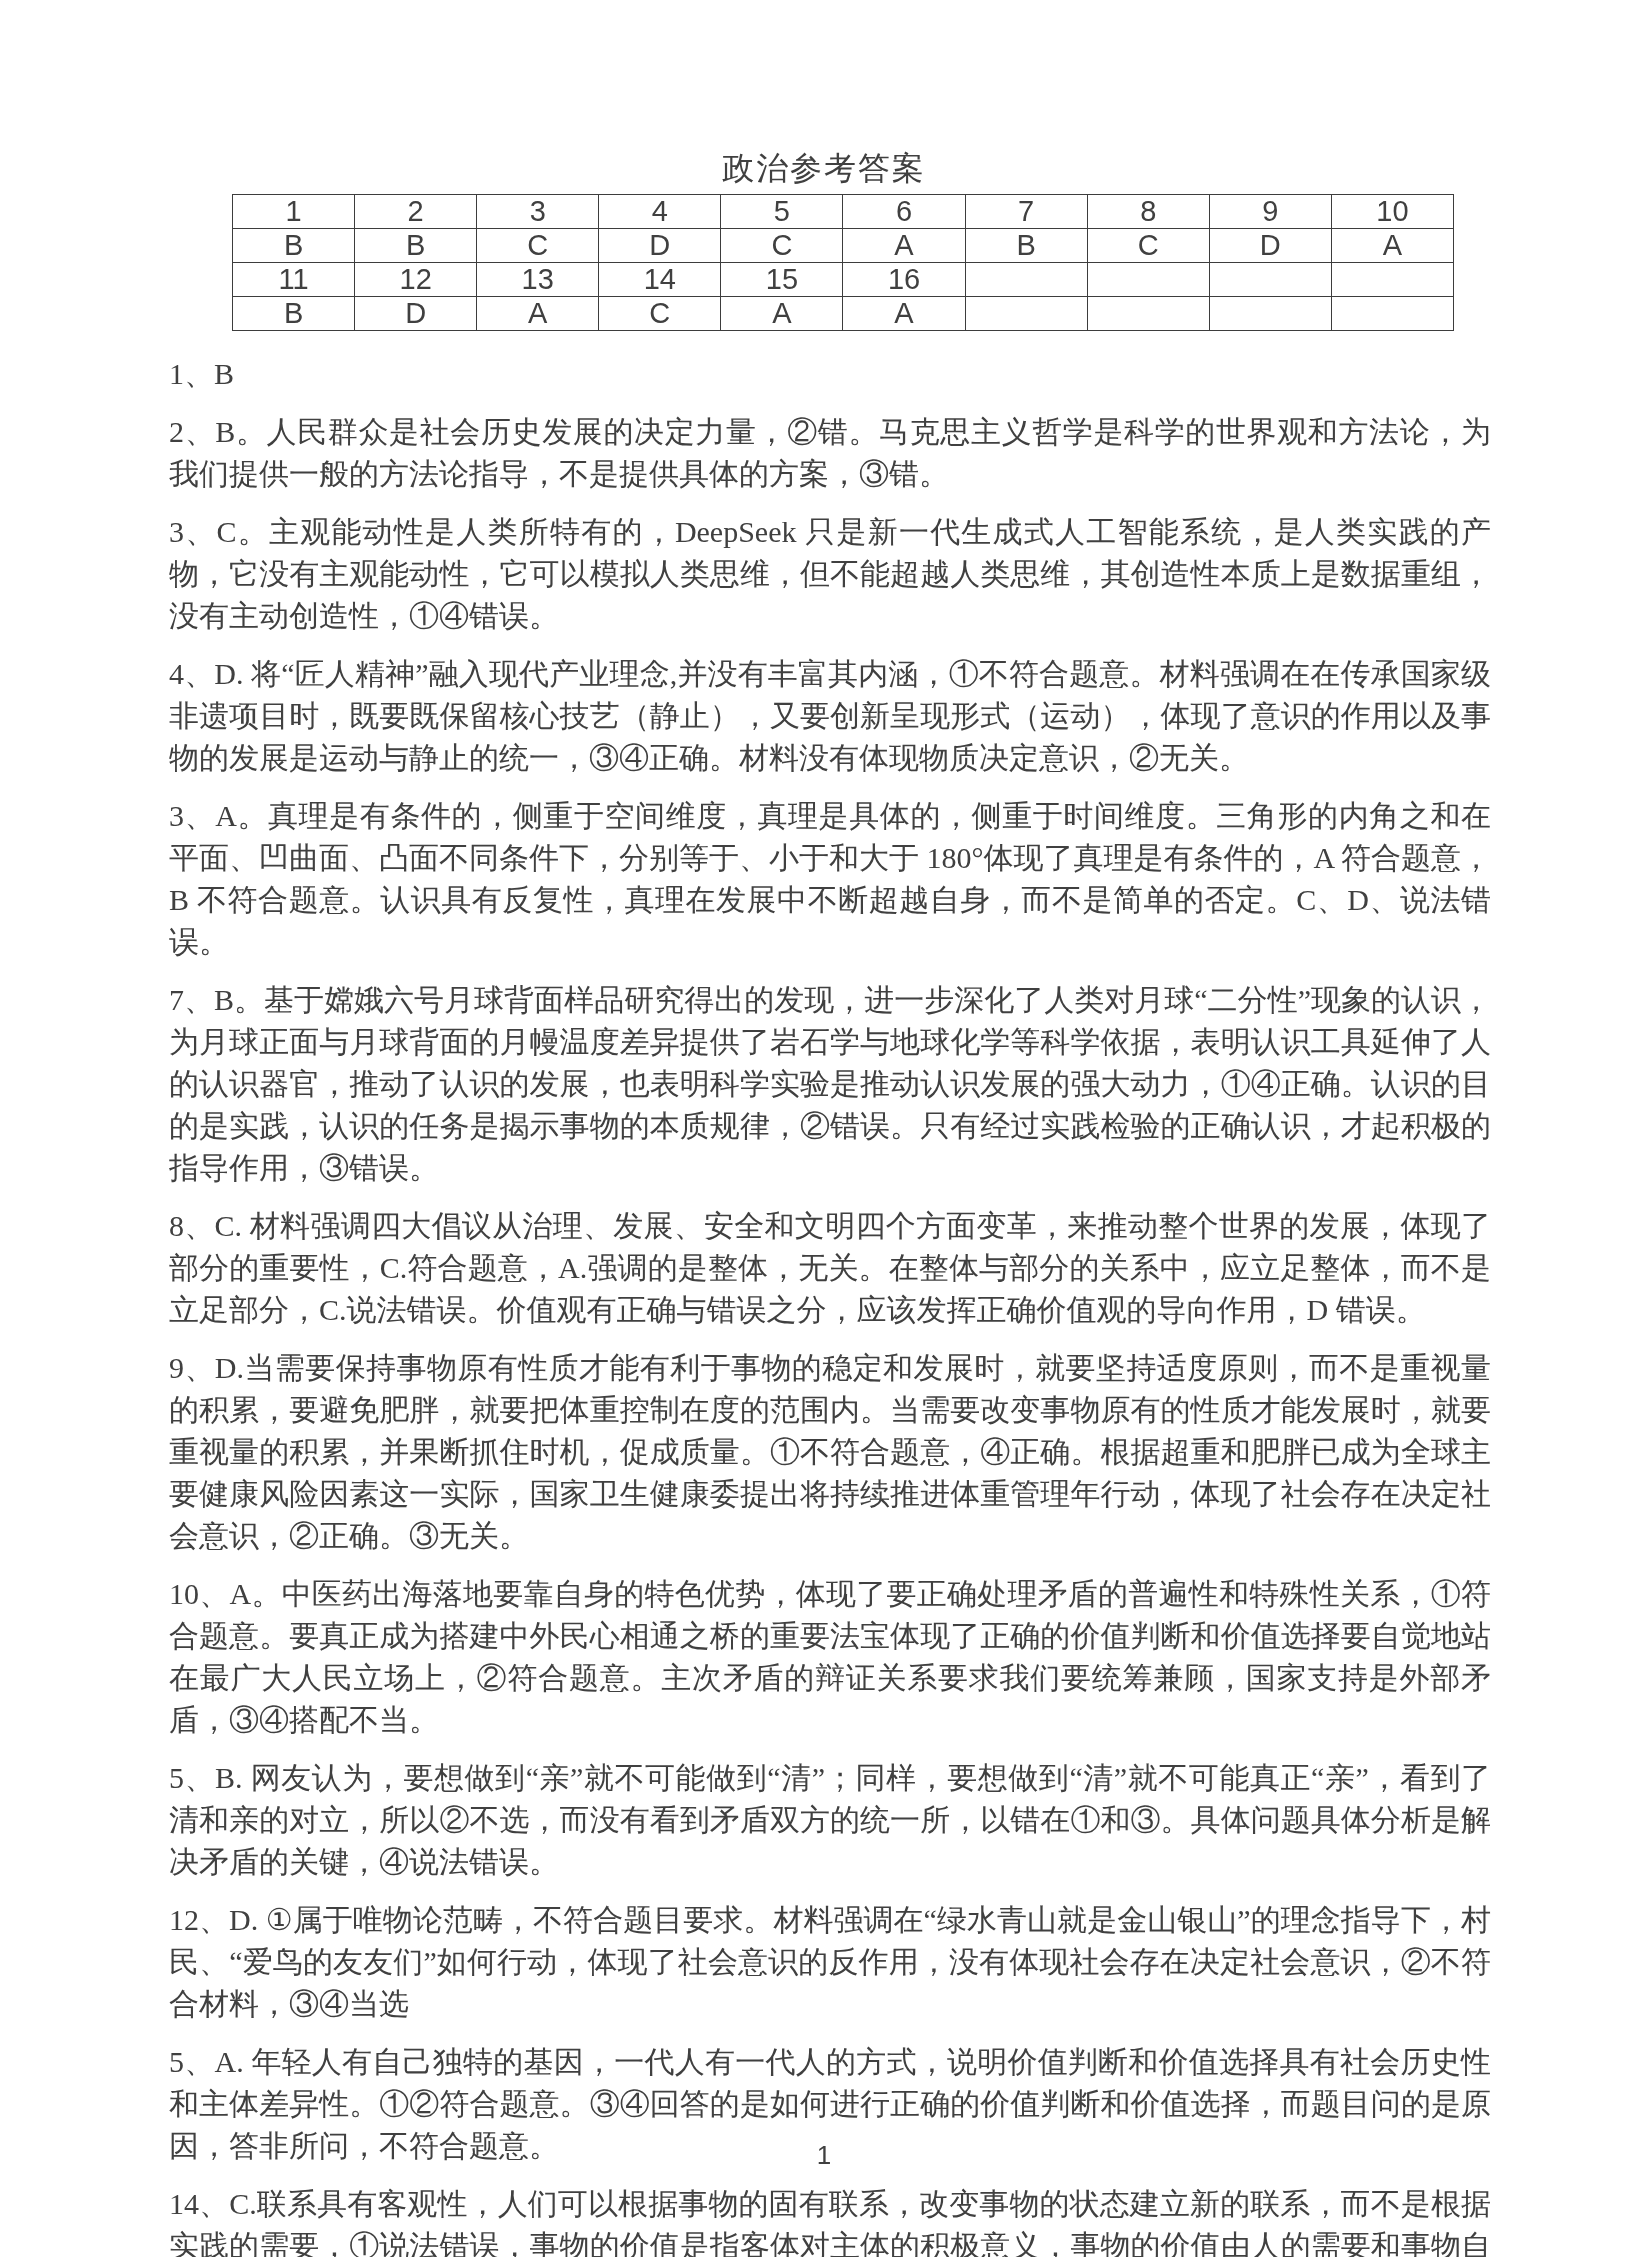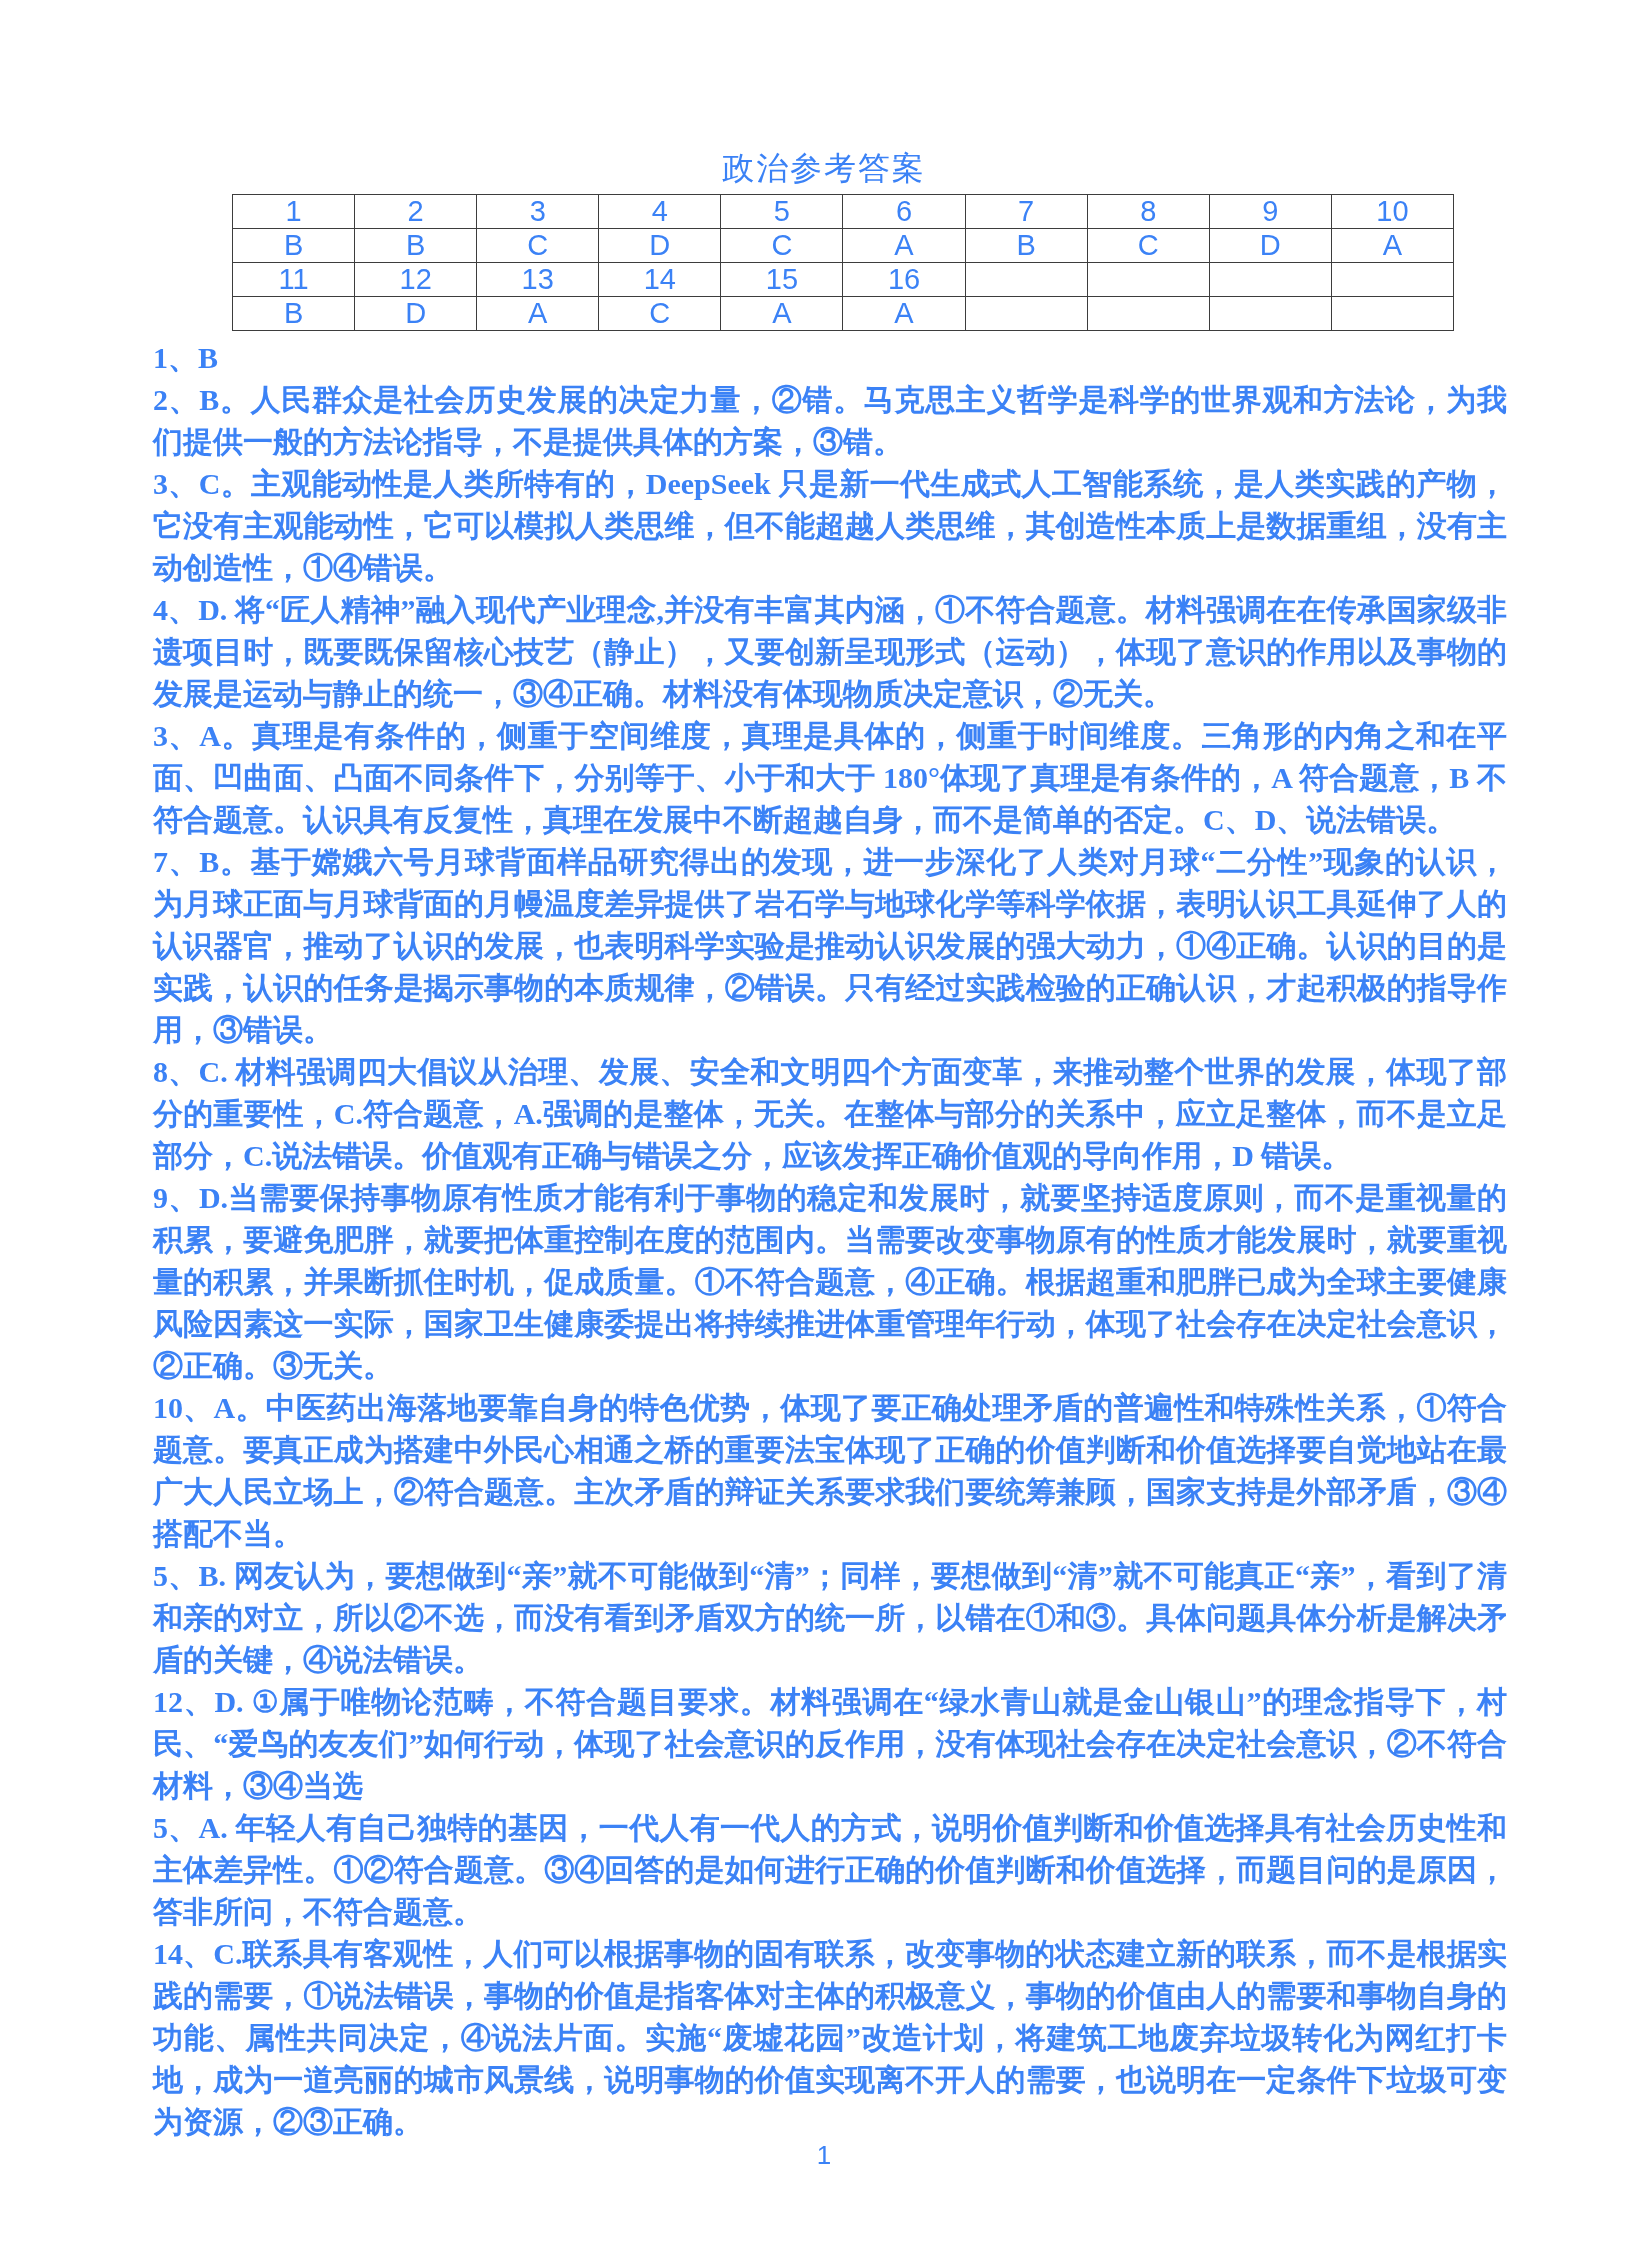--- a/index.html
+++ b/index.html
@@ -5,21 +5,21 @@
   html, body {
     margin: 0;
     padding: 0;
     background: #ffffff;
   }
   .page {
     position: relative;
     width: 1648px;
     height: 2257px;
     background: #ffffff;
-    color: #3b82f6;
+    color: #404040;
     font-family: "Liberation Serif", "DejaVu Serif", serif;
     overflow: hidden;
   }
   .doc-title {
     position: absolute;
     top: 147px;
     left: 0;
     width: 100%;
     margin: 0;
     text-align: center;
@@ -47,23 +47,22 @@
   .body-text {
     position: absolute;
     top: 337px;
     left: 153px;
     width: 1354px;
     font-size: 30px;
     line-height: 42px;
     text-align: justify;
   }
   .body-text p {
-    margin: 0;
+    margin: 16px;
     padding: 0;
-    font-weight: bold;
   }
   .page-number {
     position: absolute;
     top: 2140px;
     left: 0;
     width: 100%;
     text-align: center;
     font-size: 26px;
     font-family: "Liberation Sans", "DejaVu Sans", sans-serif;
   }

